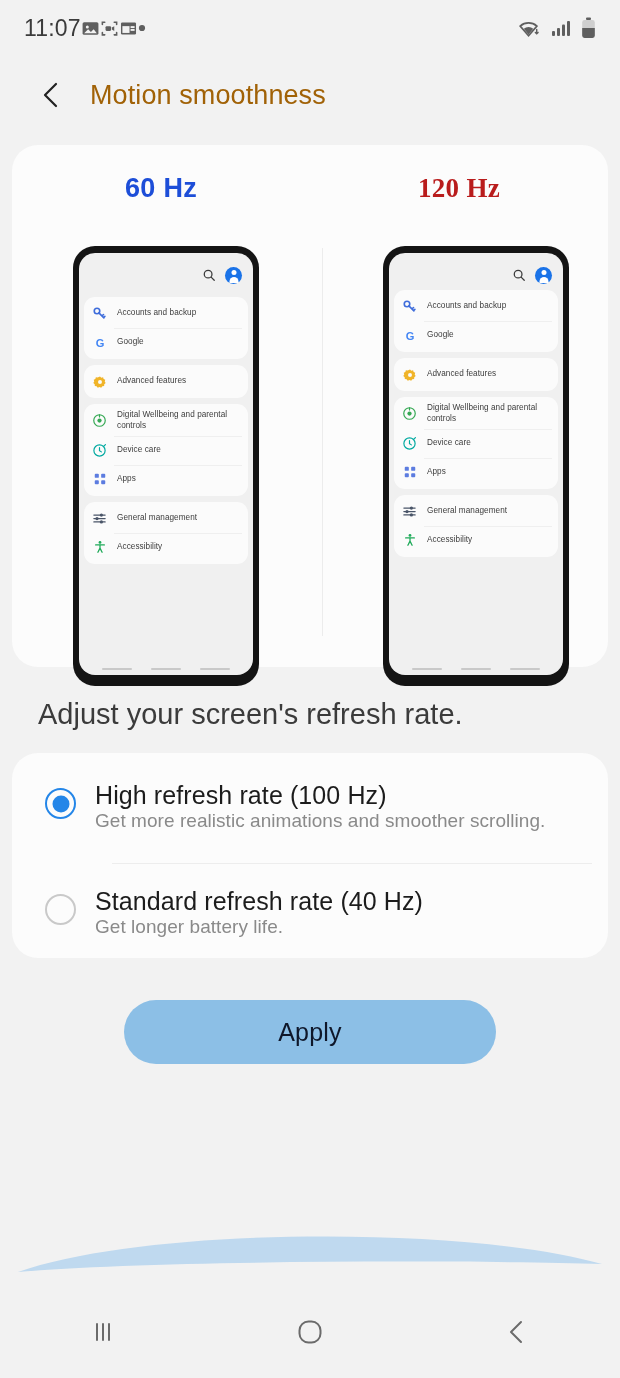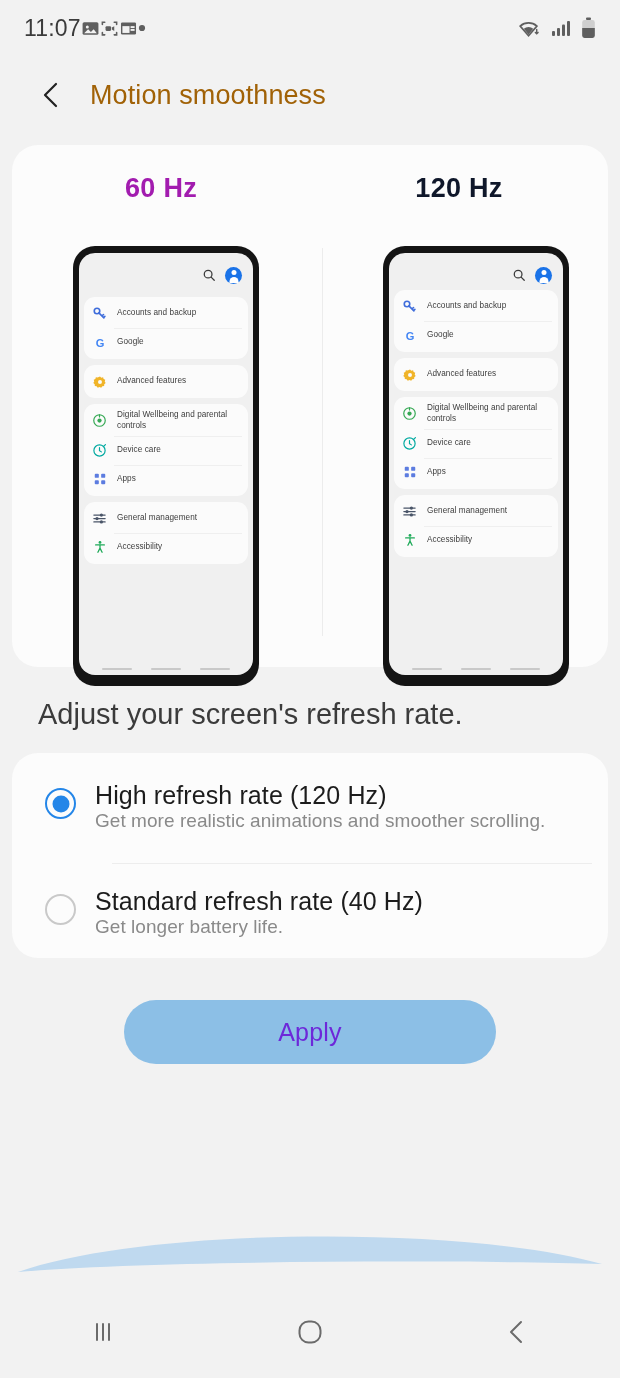--- a/index.html
+++ b/index.html
@@ -95,21 +95,21 @@
   }
   .opt-text { margin-left: 19px; }
   .opt-title { font-size: 25px; color: #1c1c1c; letter-spacing: .1px; }
   .opt-sub { font-size: 19px; color: #8a8a8a; letter-spacing: .05px; }
   .opt-divider { position: absolute; left: 100px; top: 110px; width: 480px; height: 1px; background: #ededed; }
 
   
   #apply-button {
     position: absolute; left: 124px; top: 1000px; width: 372px; height: 64px;
     background: #8cbfe6; border: none; border-radius: 32px;
-    color: #6d28d9; font-size: 25px; font-family: "Liberation Sans", sans-serif;
+    color: #0f172a; font-size: 25px; font-family: "Liberation Sans", sans-serif;
     letter-spacing: .2px;
   }
 
   
   #edge-arc { position: absolute; left: 0; bottom: 98px; width: 620px; height: 60px; }
 
   
   .navbar {
     position: absolute; bottom: 0; left: 0; width: 620px; height: 92px;
     display: flex; align-items: center;
@@ -172,22 +172,22 @@
       <svg width="24" height="30" viewBox="0 0 24 30">
         <path d="M17 4L6 15l11 11" fill="none" stroke="#222222" stroke-width="2.2" stroke-linecap="round" stroke-linejoin="round"></path>
       </svg>
     </div>
     <div class="page-title">Motion smoothness</div>
   </div>
 
   <div class="card" id="preview-card">
 
     <div class="hz-row">
-      <div class="hz-label" style="color: #a21caf;">60 Hz</div>
-      <div class="hz-label" style="color: #0f172a;">120 Hz</div>
+      <div class="hz-label" style="color: #1d4ed8;">60 Hz</div>
+      <div class="hz-label" style="color: #b91c1c; font-family: Liberation Serif, serif;">120 Hz</div>
     </div>
 
     <div class="divider"></div>
 
     <div class="phone" id="phone-left">
       <div class="phone-screen">
         <div class="ph-topbar">
           <svg width="14" height="14" viewBox="0 0 24 24">
             <circle cx="10.5" cy="10.5" r="6.6" fill="none" stroke="#3c3c3c" stroke-width="2.2"></circle>
             <path d="M15.6 15.6L21 21" stroke="#3c3c3c" stroke-width="2.2" stroke-linecap="round"></path>
@@ -406,21 +406,21 @@
     </div>
   </div>
 
   <div class="adjust-text">Adjust your screen's refresh rate.</div>
 
   <div class="card" id="options-card">
 
     <div class="opt-row" id="opt-row-0">
       <div class="radio checked"></div>
       <div class="opt-text">
-        <div class="opt-title">High refresh rate (120 Hz)</div>
+        <div class="opt-title">High refresh rate (100 Hz)</div>
         <div class="opt-sub">Get more realistic animations and smoother scrolling.</div>
       </div>
     </div>
 
     <div class="opt-divider"></div>
 
     <div class="opt-row" id="opt-row-1">
       <div class="radio"></div>
       <div class="opt-text">
         <div class="opt-title">Standard refresh rate (40 Hz)</div>

